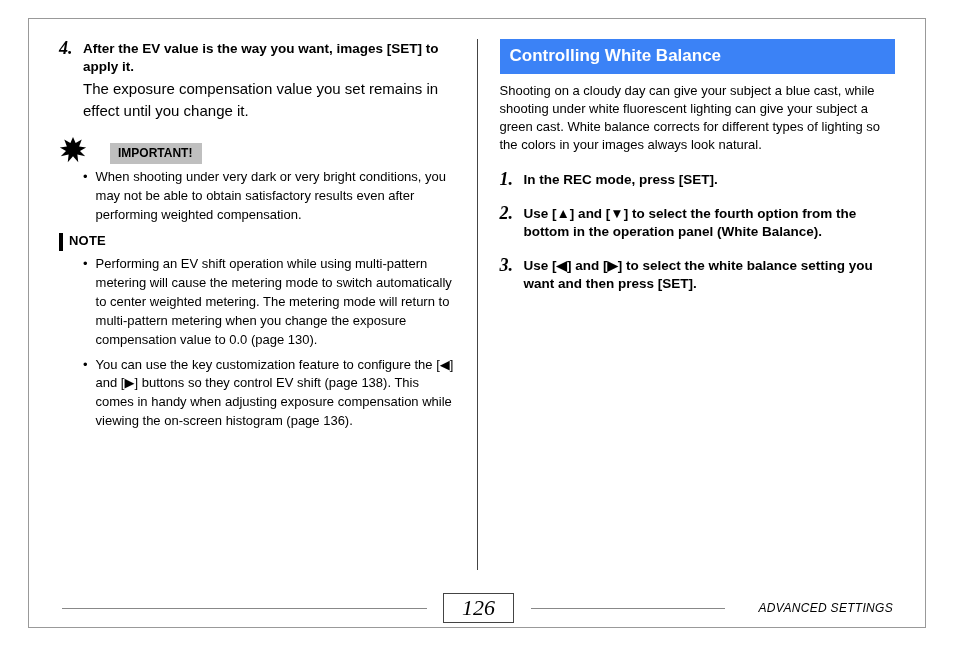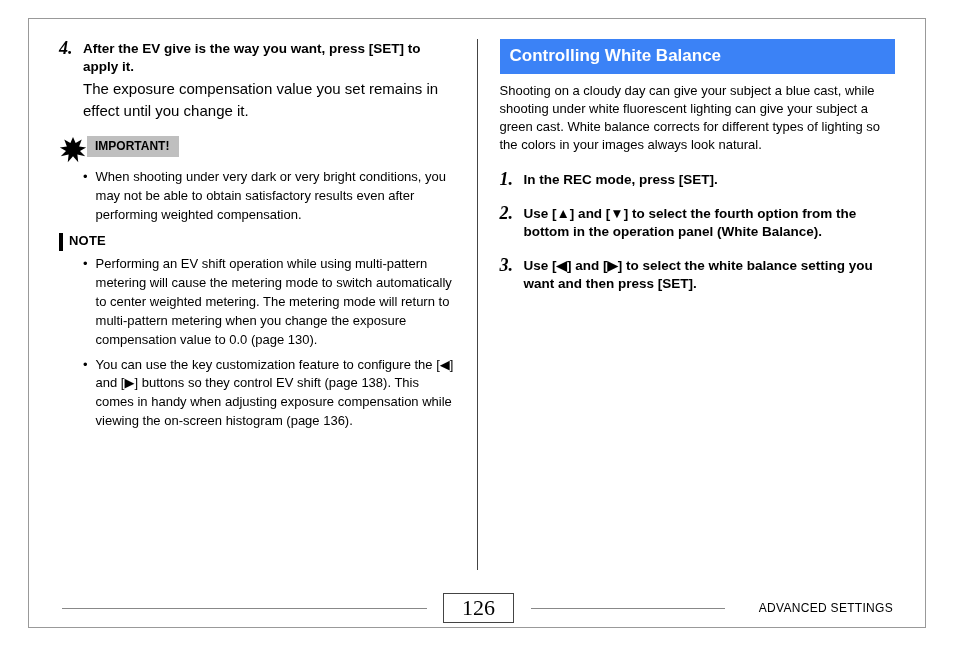--- a/index.html
+++ b/index.html
@@ -59,22 +59,22 @@
   }
   .subpara {
     margin-left: 24px;
     font-size: 15px;
     margin-top: 2px;
     margin-bottom: 14px;
   }
   .important-wrap { margin-left: 0; margin-bottom: 8px; }
   .important-header {
     display: flex;
-    align-items: flex-start;
-    gap: 0;
+    align-items: flex-end;
+    gap: 23px;
     margin-bottom: 4px;
   }
   .burst-icon { width: 28px; height: 28px; flex-shrink:0; }
   .important-label {
     background: #bfbfbf;
     font-weight: bold;
     font-size: 12px;
     padding: 2px 10px 2px 8px;
   }
   .bullets { margin-left: 24px; }
@@ -108,20 +108,21 @@
     margin-bottom: 16px;
   }
   .numlist .numstep { margin-bottom: 14px; }
   .footer {
     position: absolute;
     left: 3px; right: 0; bottom: 0;
     height: 38px;
     display: flex;
     align-items: center;
     justify-content: center;
+    font-style: italic;
   }
   .pagebox {
     border: 1px solid #444;
     padding: 0 18px;
     font-family: Georgia, 'Times New Roman', serif;
     font-size: 22px;
     line-height: 28px;
     height: 30px;
   }
   .footer-left-line {
@@ -152,21 +153,21 @@
 </style>
 </head>
 <body>
 
 <div class="page">
   <div class="columns">
 
     <div class="col-left">
       <div class="numstep">
         <div class="num">4.</div>
-        <div class="txt">After the EV give is the way you want, press [SET] to apply it.</div>
+        <div class="txt">After the EV value is the way you want, images [SET] to apply it.</div>
       </div>
       <div class="subpara">The exposure compensation value you set remains in effect until you change it.</div>
 
       <div class="important-wrap">
         <div class="important-header">
           <svg class="burst-icon" viewBox="0 0 32 32">
             <polygon points="16,1 19,8 26,4 23,12 31,13 24,17 30,23 21,21 22,30 16,23 10,30 11,21 2,23 8,17 1,13 9,12 6,4 13,8" fill="#000"></polygon>
           </svg>
           <span class="important-label">IMPORTANT!</span>
         </div>

